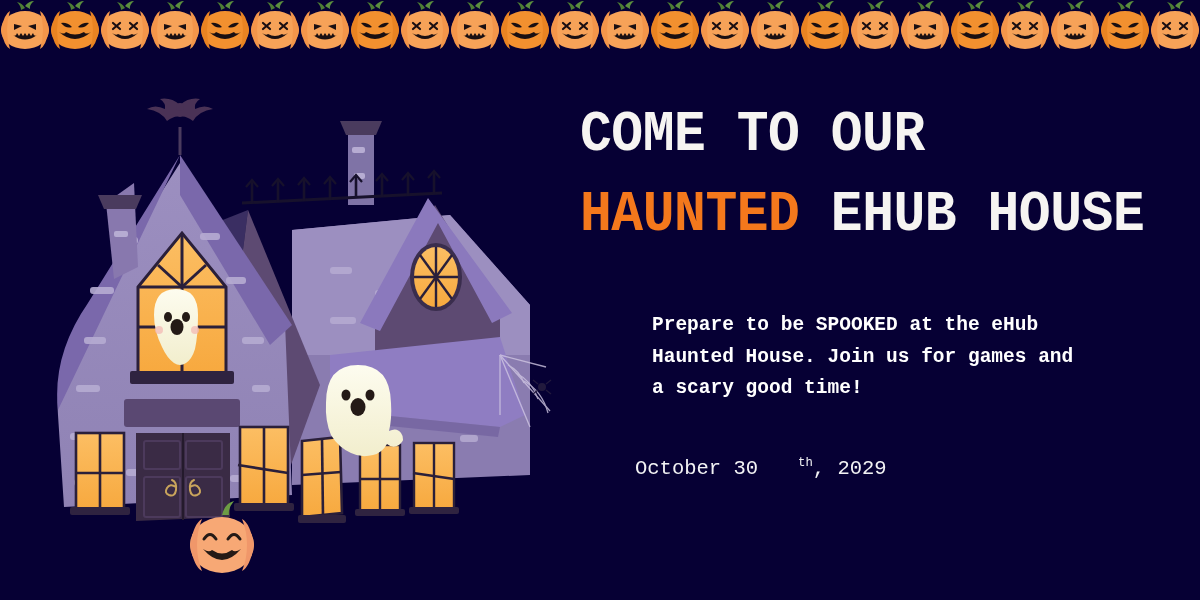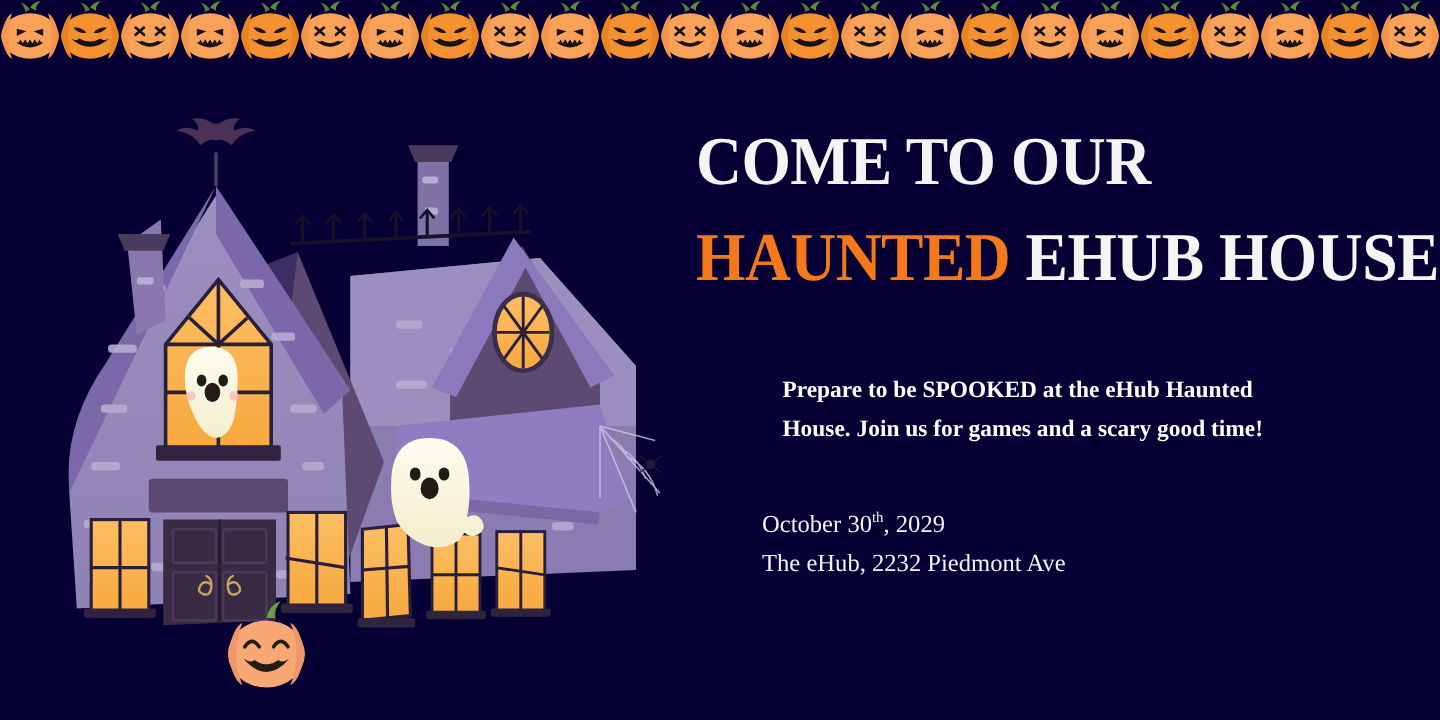--- a/index.html
+++ b/index.html
@@ -7,21 +7,21 @@
     margin: 0;
     padding: 0;
     background: #0a0a2a;
   }
   #flyer {
     position: relative;
     width: 1200px;
     height: 600px;
     overflow: hidden;
     background: #060034;
-    font-family: Liberation Serif, serif;
+    font-family: Liberation Mono, monospace;
   }
 
   
   #pumpkin-border {
     position: absolute;
     top: 0; left: 0;
     width: 1200px;
     height: 56px;
     z-index: 5;
   }
@@ -72,20 +72,21 @@
     margin-left: 55px;
     color: #f2f2f4;
     font-weight: 400;
     font-size: 20.5px;
     line-height: 1.58;
   }
   #details sup {
     font-size: 0.60em;
     vertical-align: super;
     line-height: 0;
+    margin-left: 40px;
   }
 </style>
 </head>
 <body>
 
 <div id="flyer">
 
   <svg id="pumpkin-border" viewBox="0 0 1200 56" preserveAspectRatio="none">
     <defs>
 
@@ -417,16 +418,15 @@
     <div class="headline">COME TO OUR</div>
 
     <div class="headline headline-2">
       <span class="hl-accent">HAUNTED</span><span> EHUB HOUSE</span>
     </div>
 
     <p id="body-copy">Prepare to be SPOOKED at the eHub Haunted House. Join us for games and a scary good time!</p>
 
     <div id="details">
       <div><span>October 30</span><sup>th</sup><span>, 2029</span></div>
-      <div>The eHub, 2232 Piedmont Ave</div>
     </div>
   </div>
 </div>
 
 </body></html>

